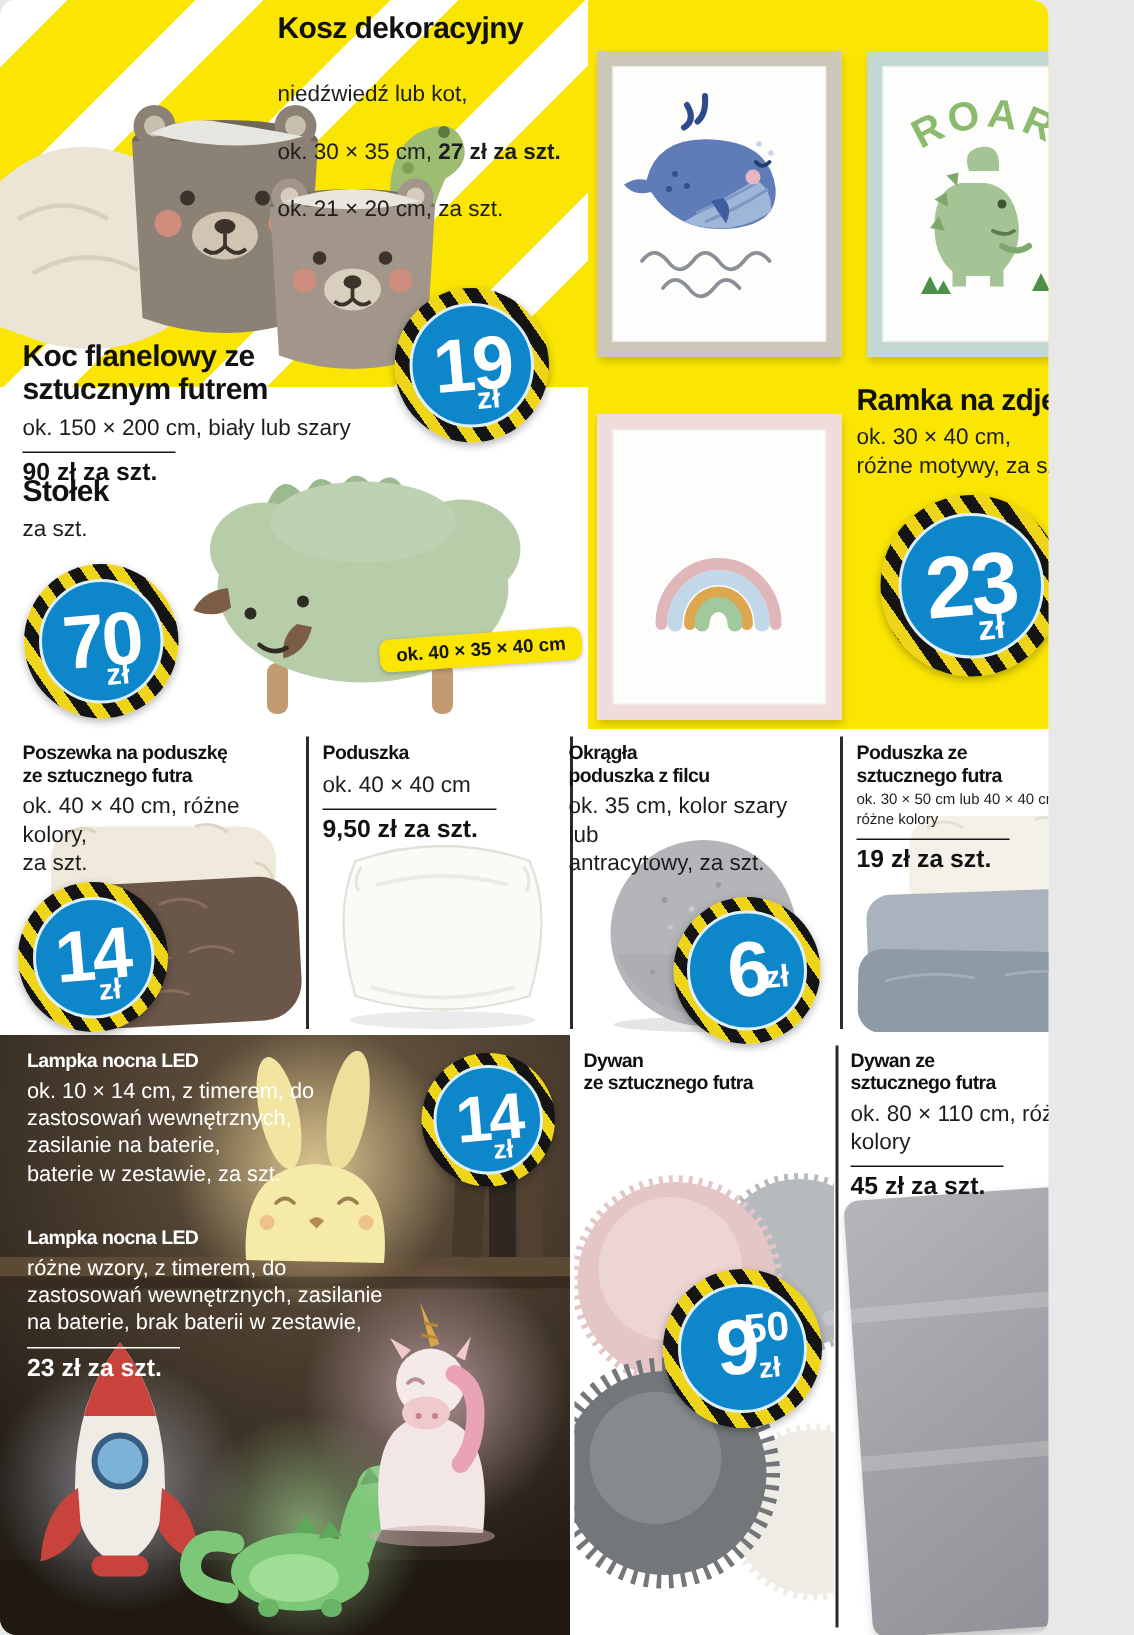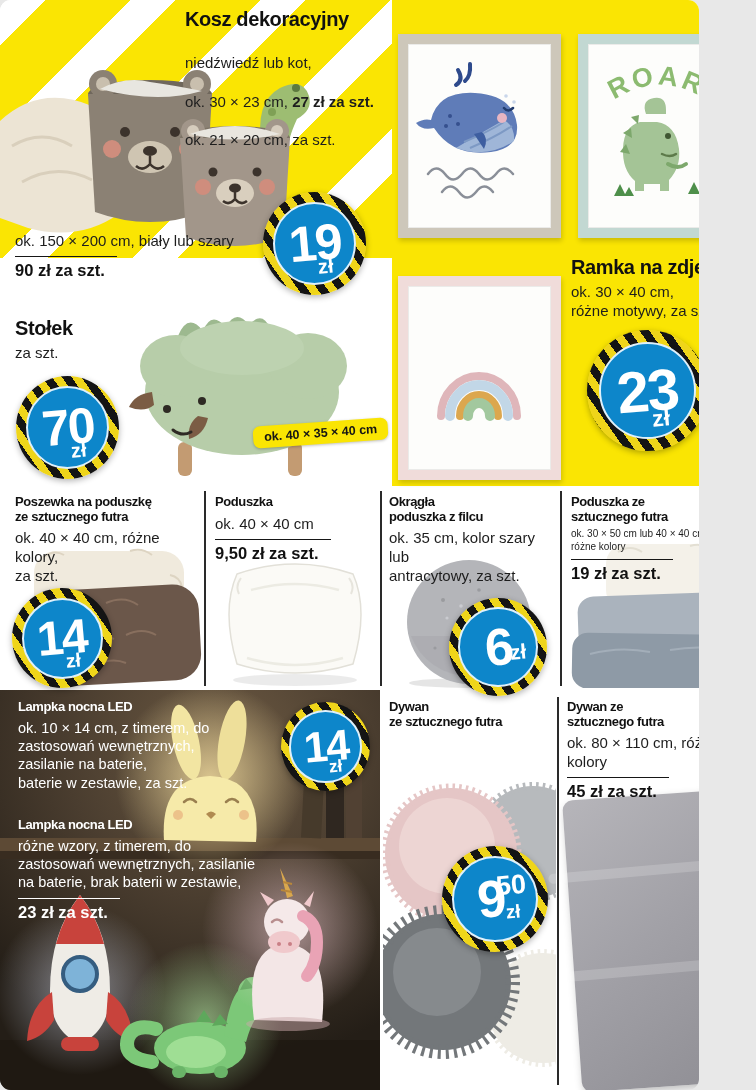--- a/index.html
+++ b/index.html
@@ -106,32 +106,34 @@
       <ellipse cx="235" cy="167" rx="19" ry="14" fill="#d9cfbe"></ellipse>
       <ellipse cx="235" cy="162" rx="6" ry="4.5" fill="#3c332c"></ellipse>
       <path d="M235,166 v7 M235,173 q-6,7 -12,2 M235,173 q6,7 12,2" stroke="#3c332c" stroke-width="2.5" fill="none"></path>
     </g>
   </svg>
 
   <div class="tblock" style="left:185px;top:8px;width:205px">
     <div class="title big">Kosz dekoracyjny</div>
     <div class="desc">
       <span>niedźwiedź lub kot,</span><br>
-      <span>ok. 30 × 23 cm, </span><b>27 zł za szt.</b><br>
+      <span>ok. 30 × 35 cm, </span><b>27 zł za szt.</b><br>
       <span>ok. 21 × 20 cm, za szt.</span>
     </div>
   </div>
   <div class="badge" style="left:263px;top:192px;width:103px;height:103px;--n:50px">
     <div class="inner">
       <span class="num">19</span>
       <span class="unit">zł</span>
     </div>
   </div>
 
   <div class="tblock" style="left:15px;top:227px;width:285px">
+    <div class="title big">Koc flanelowy ze
+sztucznym futrem</div>
     <div class="desc">ok. 150 × 200 cm, biały lub szary</div>
     <span class="price">90 zł za szt.</span>
   </div>
 
   <div class="tblock" style="left:15px;top:317px;width:160px">
     <div class="title big">Stołek</div>
     <div class="desc">za szt.</div>
   </div>
   <div class="badge" style="left:16px;top:376px;width:103px;height:103px;--n:50px">
     <div class="inner">
@@ -246,21 +248,21 @@
     <div class="desc">ok. 40 × 40 cm</div>
     <span class="price">9,50 zł za szt.</span>
   </div>
   <svg class="abs" style="left:211px;top:548px;width:168px;height:140px;z-index:1" viewBox="0 0 168 140">
     <ellipse cx="84" cy="132" rx="62" ry="6" fill="rgba(0,0,0,.08)"></ellipse>
     <path d="M26,26 q58,-20 116,0 q16,36 0,90 q-58,18 -116,0 q-16,-54 0,-90z" fill="#fbfaf6" stroke="#e2e0d8" stroke-width="1.5"></path>
     <path d="M40,42 q44,-12 88,0 M36,110 q48,14 96,0" stroke="#ecebe3" stroke-width="2.5" fill="none"></path>
     <path d="M30,30 q-6,8 -2,16 M138,30 q6,8 2,16" stroke="#e7e5dd" stroke-width="2" fill="none"></path>
   </svg>
 
-  <div class="tblock" style="left:389px;top:495px;width:170px">
+  <div class="tblock" style="left:379px;top:495px;width:170px">
     <div class="title">Okrągła
 poduszka z filcu</div>
     <div class="desc">ok. 35 cm, kolor szary lub
 antracytowy, za szt.</div>
   </div>
   <svg class="abs" style="left:383px;top:556px;width:178px;height:134px;z-index:1" viewBox="0 0 178 134">
     <ellipse cx="86" cy="127" rx="60" ry="5" fill="rgba(0,0,0,.1)"></ellipse>
     <circle cx="86" cy="66" r="62" fill="#b4b5b9"></circle>
     <path d="M28,80 a62,62 0 0 0 116,0" fill="#a8a9ad" opacity=".6"></path>
     <g fill="#9a9b9f">

